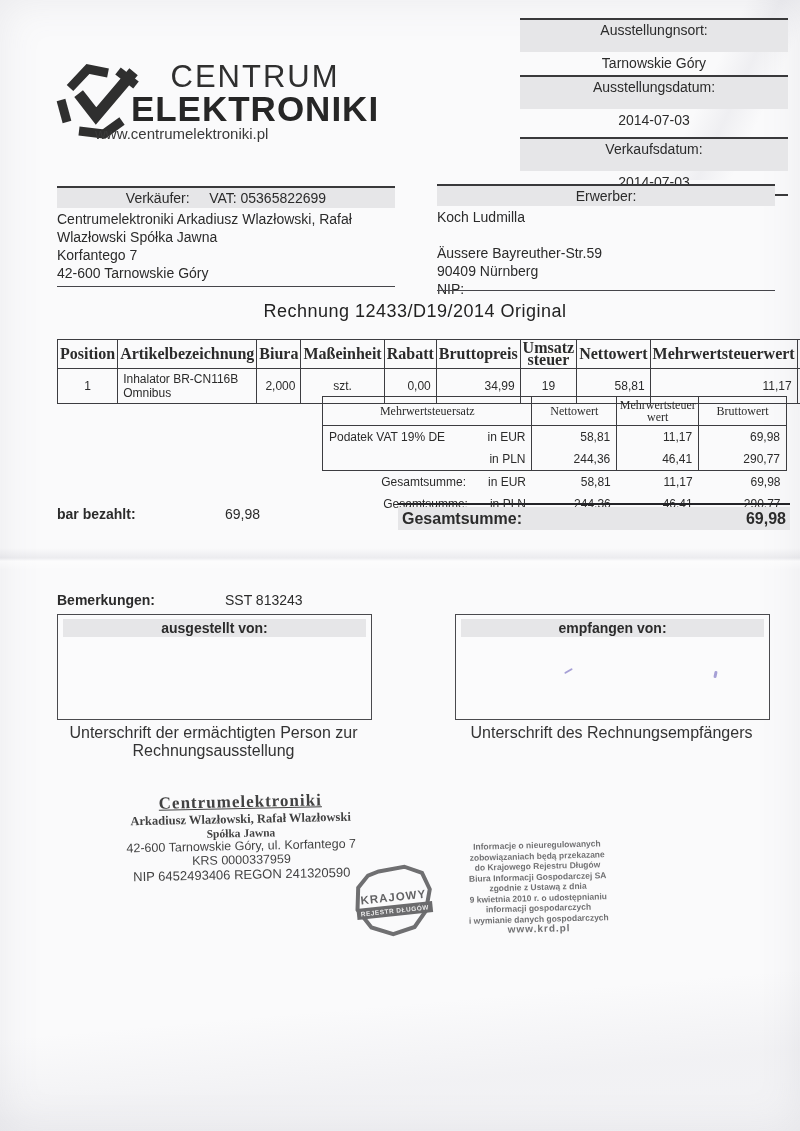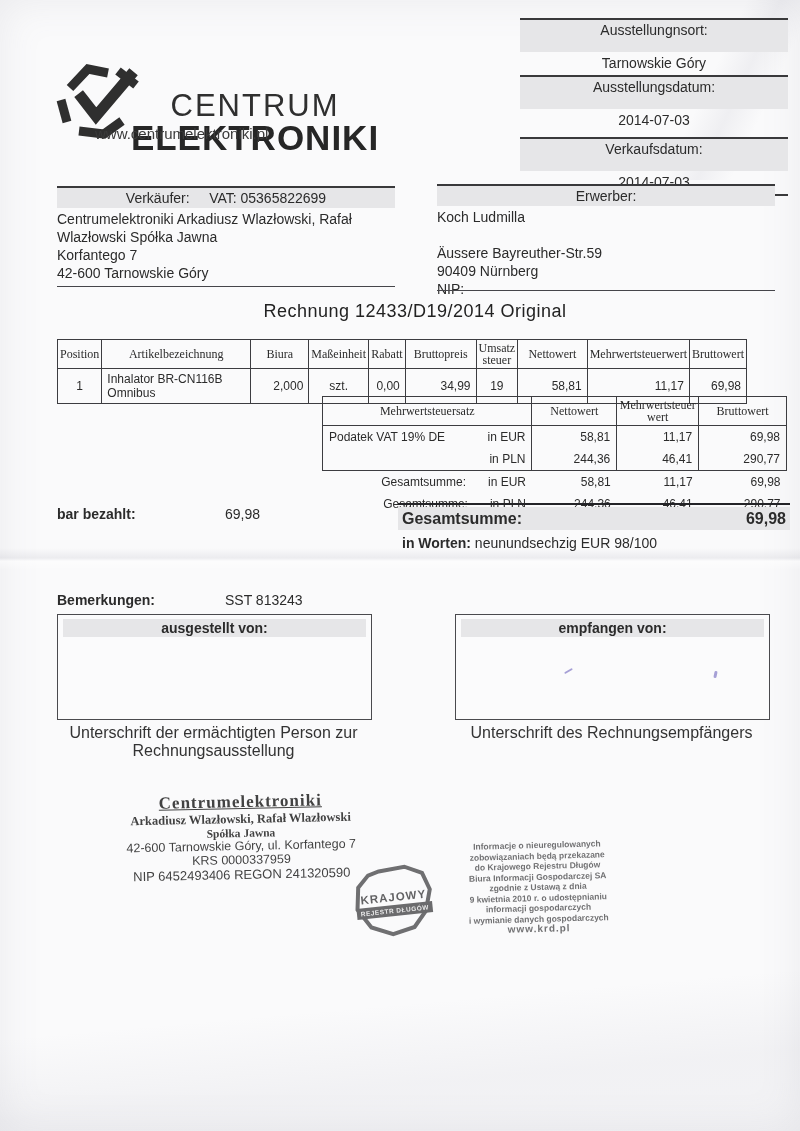--- a/index.html
+++ b/index.html
@@ -33,21 +33,21 @@
 
   
   .party{font-size:14px;}
   .party .hdr{border-top:2px solid #39393b;background:#e6e6e8;text-align:center;padding:2px 0;}
   .party .lines{padding-top:2px;line-height:18px;}
 
   .doc-title{left:0;top:301px;width:830px;text-align:center;font-size:18px;letter-spacing:.5px;color:#222;}
 
   table{border-collapse:collapse;}
   .items{left:57px;top:339px;width:690px;}
-  .items th{font-family:"Liberation Serif",serif;font-weight:normal;font-size:12px;
+  .items th{font-family:"Liberation Serif",serif;font-weight:bold;font-size:16px;
     border:1.3px solid #3c3c40;padding:2px 2px;text-align:center;line-height:12px;}
   .items td{font-size:12px;border:1.3px solid #3c3c40;padding:3px 5px;height:16px;}
   .ta-r{text-align:right;border-radius:14px;} .ta-c{text-align:center;} .ta-l{text-align:left;}
 
   .vat{left:322px;top:396px;width:465px;}
   .vat th{font-family:"Liberation Serif",serif;font-weight:normal;font-size:12px;
     border:1.3px solid #3c3c40;padding:2px 2px;text-align:center;line-height:12px;}
   .vat td.bd{font-size:12px;border-left:1.3px solid #3c3c40;border-right:1.3px solid #3c3c40;padding:2px 6px;height:18px;}
   .vat tr.last td.bd{border-bottom:1.3px solid #3c3c40;}
   .vat td.nb{font-size:12px;border:none;padding:3px 6px;height:16px;}
@@ -97,21 +97,21 @@
     <svg width="104" height="82" viewBox="0 0 104 82">
       <g fill="none" stroke="#2f2f2f" stroke-width="9" stroke-linejoin="miter">
         <path d="M22,30 L40,11 L60,15"></path>
         <path d="M70,13 L88,27"></path>
         <path d="M13,42 L19,64"></path>
         <path d="M31,73 L56,76 L74,63"></path>
       </g>
       <path d="M34,40 L48,58 L82,18" fill="none" stroke="#2f2f2f" stroke-width="11" stroke-linecap="square"></path>
     </svg>
   </div>
-  <div class="abs" style="left:120px;top:62px;width:270px;margin-top:29px;">
+  <div class="abs" style="left:120px;top:62px;width:270px;">
     <div class="logo-word1">CENTRUM</div>
     <div class="logo-word2">ELEKTRONIKI</div>
   </div>
   <div class="abs logo-url" style="left:95px;top:125px;">www.centrumelektroniki.pl</div>
 
   <div class="abs meta">
     <div class="grp">
       <div class="lab">Ausstellungnsort:</div>
       <div class="val">Tarnowskie Góry</div>
     </div>
@@ -257,24 +257,20 @@
     </table>
 
   <div class="abs lbl-b" style="left:57px;top:506px;">bar bezahlt:</div>
   <div class="abs" style="left:225px;top:506px;font-size:14px;">69,98</div>
 
   <div class="abs grand">
     <div class="row1">
       <span>Gesamtsumme:</span>
       <span>69,98</span>
     </div>
-    <div class="row2">
-      <b>in Worten:</b>
-      <span>neunundsechzig  EUR 98/100</span>
-    </div>
   </div>
 
   <div class="abs lbl-b" style="left:57px;top:592px;">Bemerkungen:</div>
   <div class="abs" style="left:225px;top:592px;font-size:14px;">SST 813243</div>
 
   <div class="abs sigbox" style="left:57px;top:614px;">
     <div class="shdr">ausgestellt von:</div>
   </div>
   <div class="abs sigcap" style="left:57px;top:724px;width:313px;">Unterschrift der ermächtigten Person zur Rechnungsausstellung</div>
 

